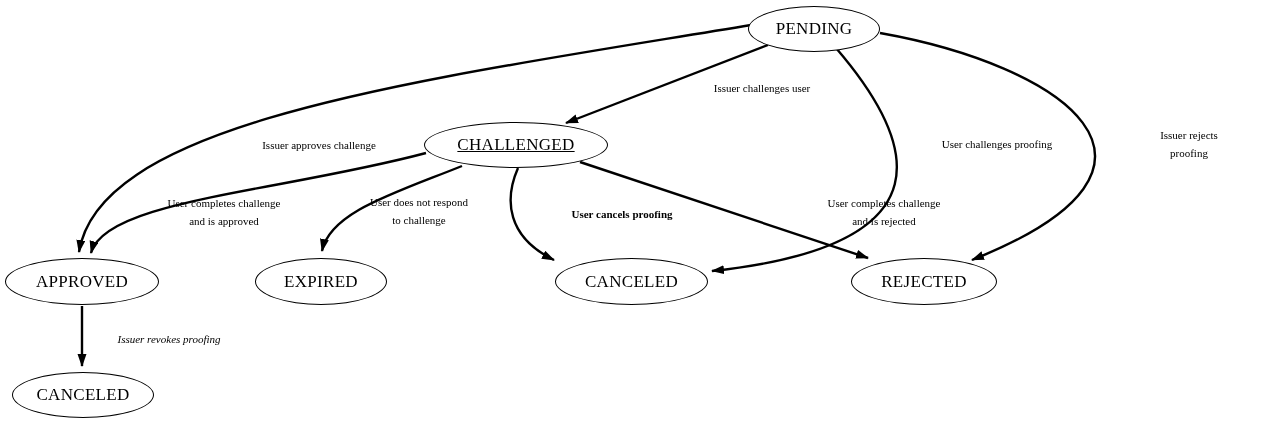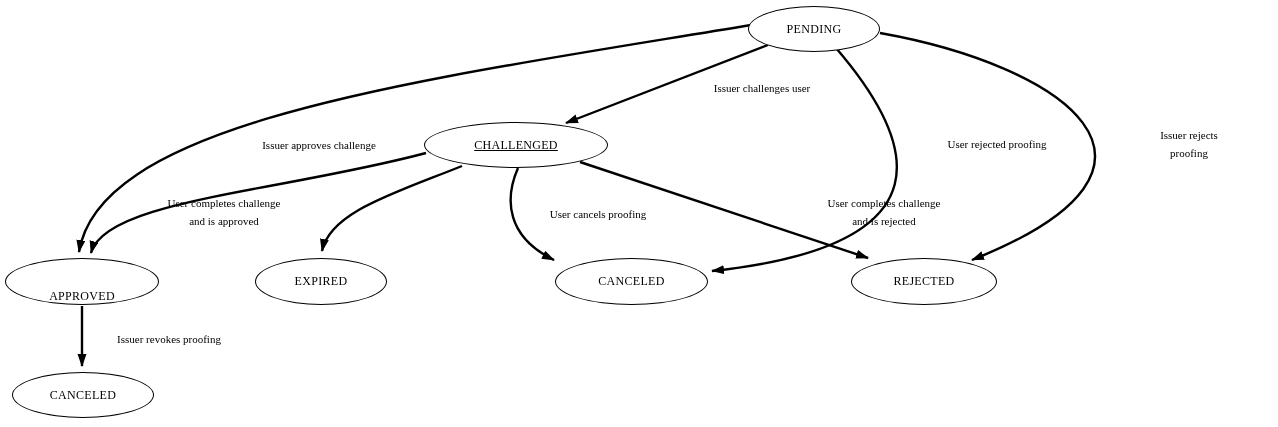--- a/index.html
+++ b/index.html
@@ -30,21 +30,21 @@
     position: absolute;
     border: 1.4px solid #000000;
     border-radius: 50%;
     background: #ffffff;
     display: flex;
     align-items: center;
     justify-content: center;
     box-sizing: border-box;
   }
   .node .nlabel {
-    font-size: 12px;
+    font-size: 17px;
     letter-spacing: 0.3px;
     white-space: nowrap;
   }
   .elabel {
     position: absolute;
     transform: translate(-50%, -50%);
     font-size: 11px;
     line-height: 18px;
     text-align: center;
     white-space: pre-line;
@@ -82,21 +82,21 @@
   </svg>
 
   <div class="node" style="left:748px; top:6px; width:132px; height:46px;">
     <span class="nlabel">PENDING</span>
   </div>
 
   <div class="node" style="left:424px; top:122px; width:184px; height:46px;text-decoration:underline;">
     <span class="nlabel">CHALLENGED</span>
   </div>
 
-  <div class="node" style="left:5px; top:258px; width:154px; height:47px;align-items:flex-end;">
+  <div class="node" style="left:5px; top:258px; width:154px; height:47px;">
     <span class="nlabel">APPROVED</span>
   </div>
 
   <div class="node" style="left:555px; top:258px; width:153px; height:47px;">
     <span class="nlabel">CANCELED</span>
   </div>
 
   <div class="node" style="left:255px; top:258px; width:132px; height:47px;">
     <span class="nlabel">EXPIRED</span>
   </div>
@@ -106,28 +106,30 @@
   </div>
 
   <div class="node" style="left:12px; top:372px; width:142px; height:46px;">
     <span class="nlabel">CANCELED</span>
   </div>
 
   <div class="elabel" style="left:762px; top:88px;">Issuer challenges user</div>
 
   <div class="elabel" style="left:319px; top:145px;">Issuer approves challenge</div>
 
-  <div class="elabel" style="left:997px; top:144px;">User rejected proofing</div>
+  <div class="elabel" style="left:997px; top:144px;">User challenges proofing</div>
 
   <div class="elabel" style="left:1189px; top:144px;">Issuer rejects proofing</div>
 
   <div class="elabel" style="left:224px; top:212px;">User completes challenge
 and is approved</div>
 
+  <div class="elabel" style="left:419px; top:211px;">User does not respond
+to challenge</div>
 
-  <div class="elabel" style="left:598px; top:214px;">User cancels proofing</div>
+  <div class="elabel" style="left:622px; top:214px;font-weight:bold;">User cancels proofing</div>
 
   <div class="elabel" style="left:884px; top:212px;">User completes challenge
 and is rejected</div>
 
-  <div class="elabel" style="left:169px; top:339px;">Issuer revokes proofing</div>
+  <div class="elabel" style="left:169px; top:339px;font-style:italic;">Issuer revokes proofing</div>
 
 </div>
 
 </body></html>

